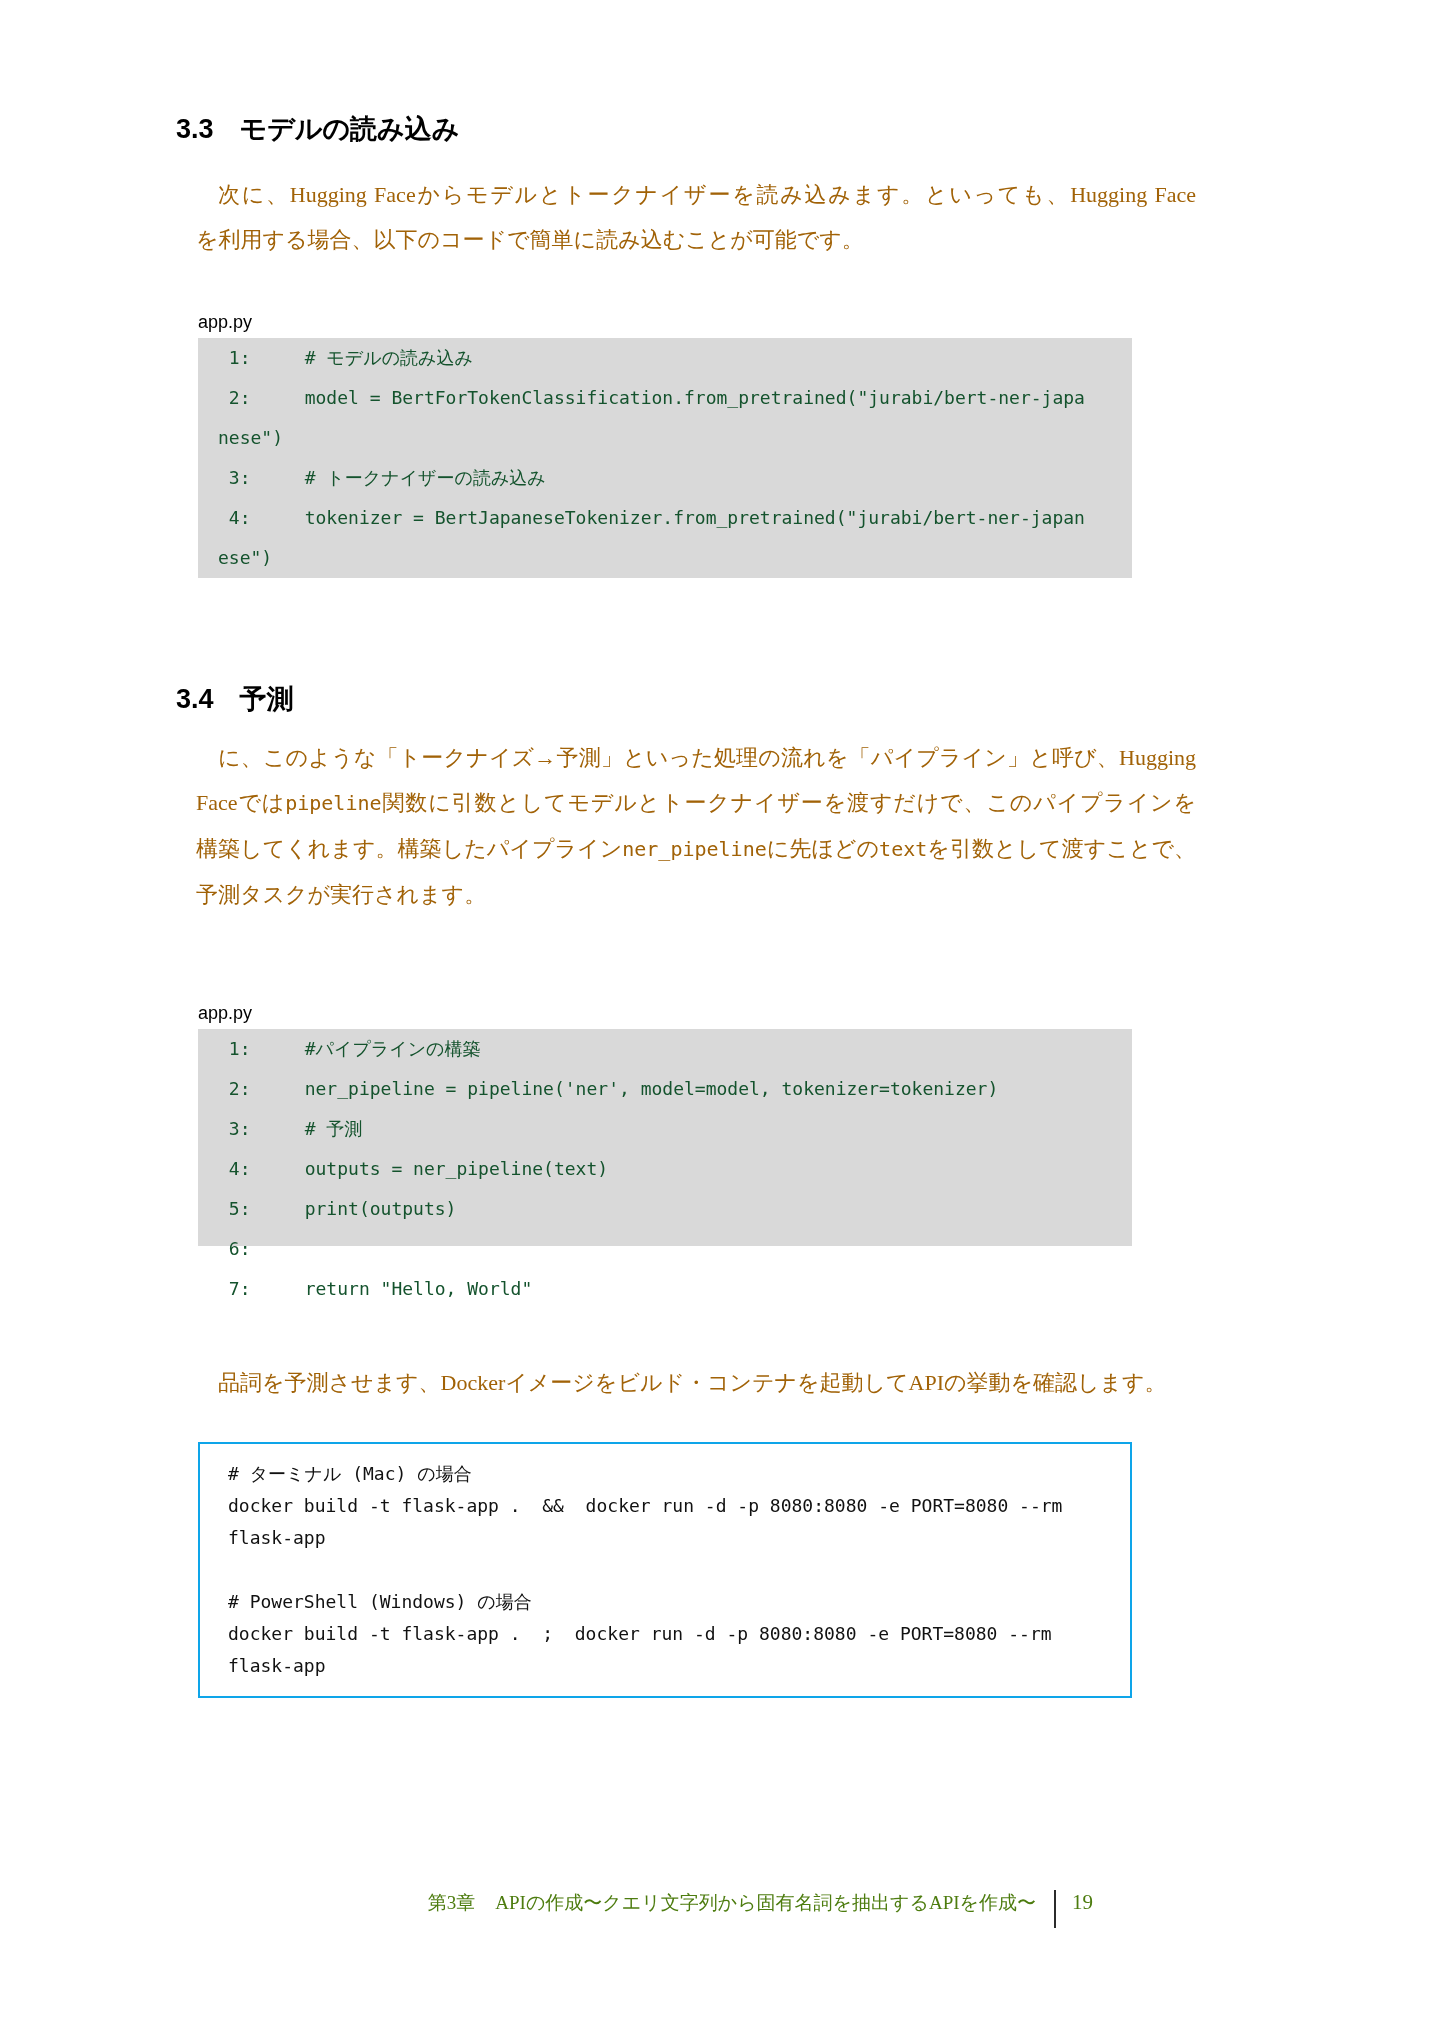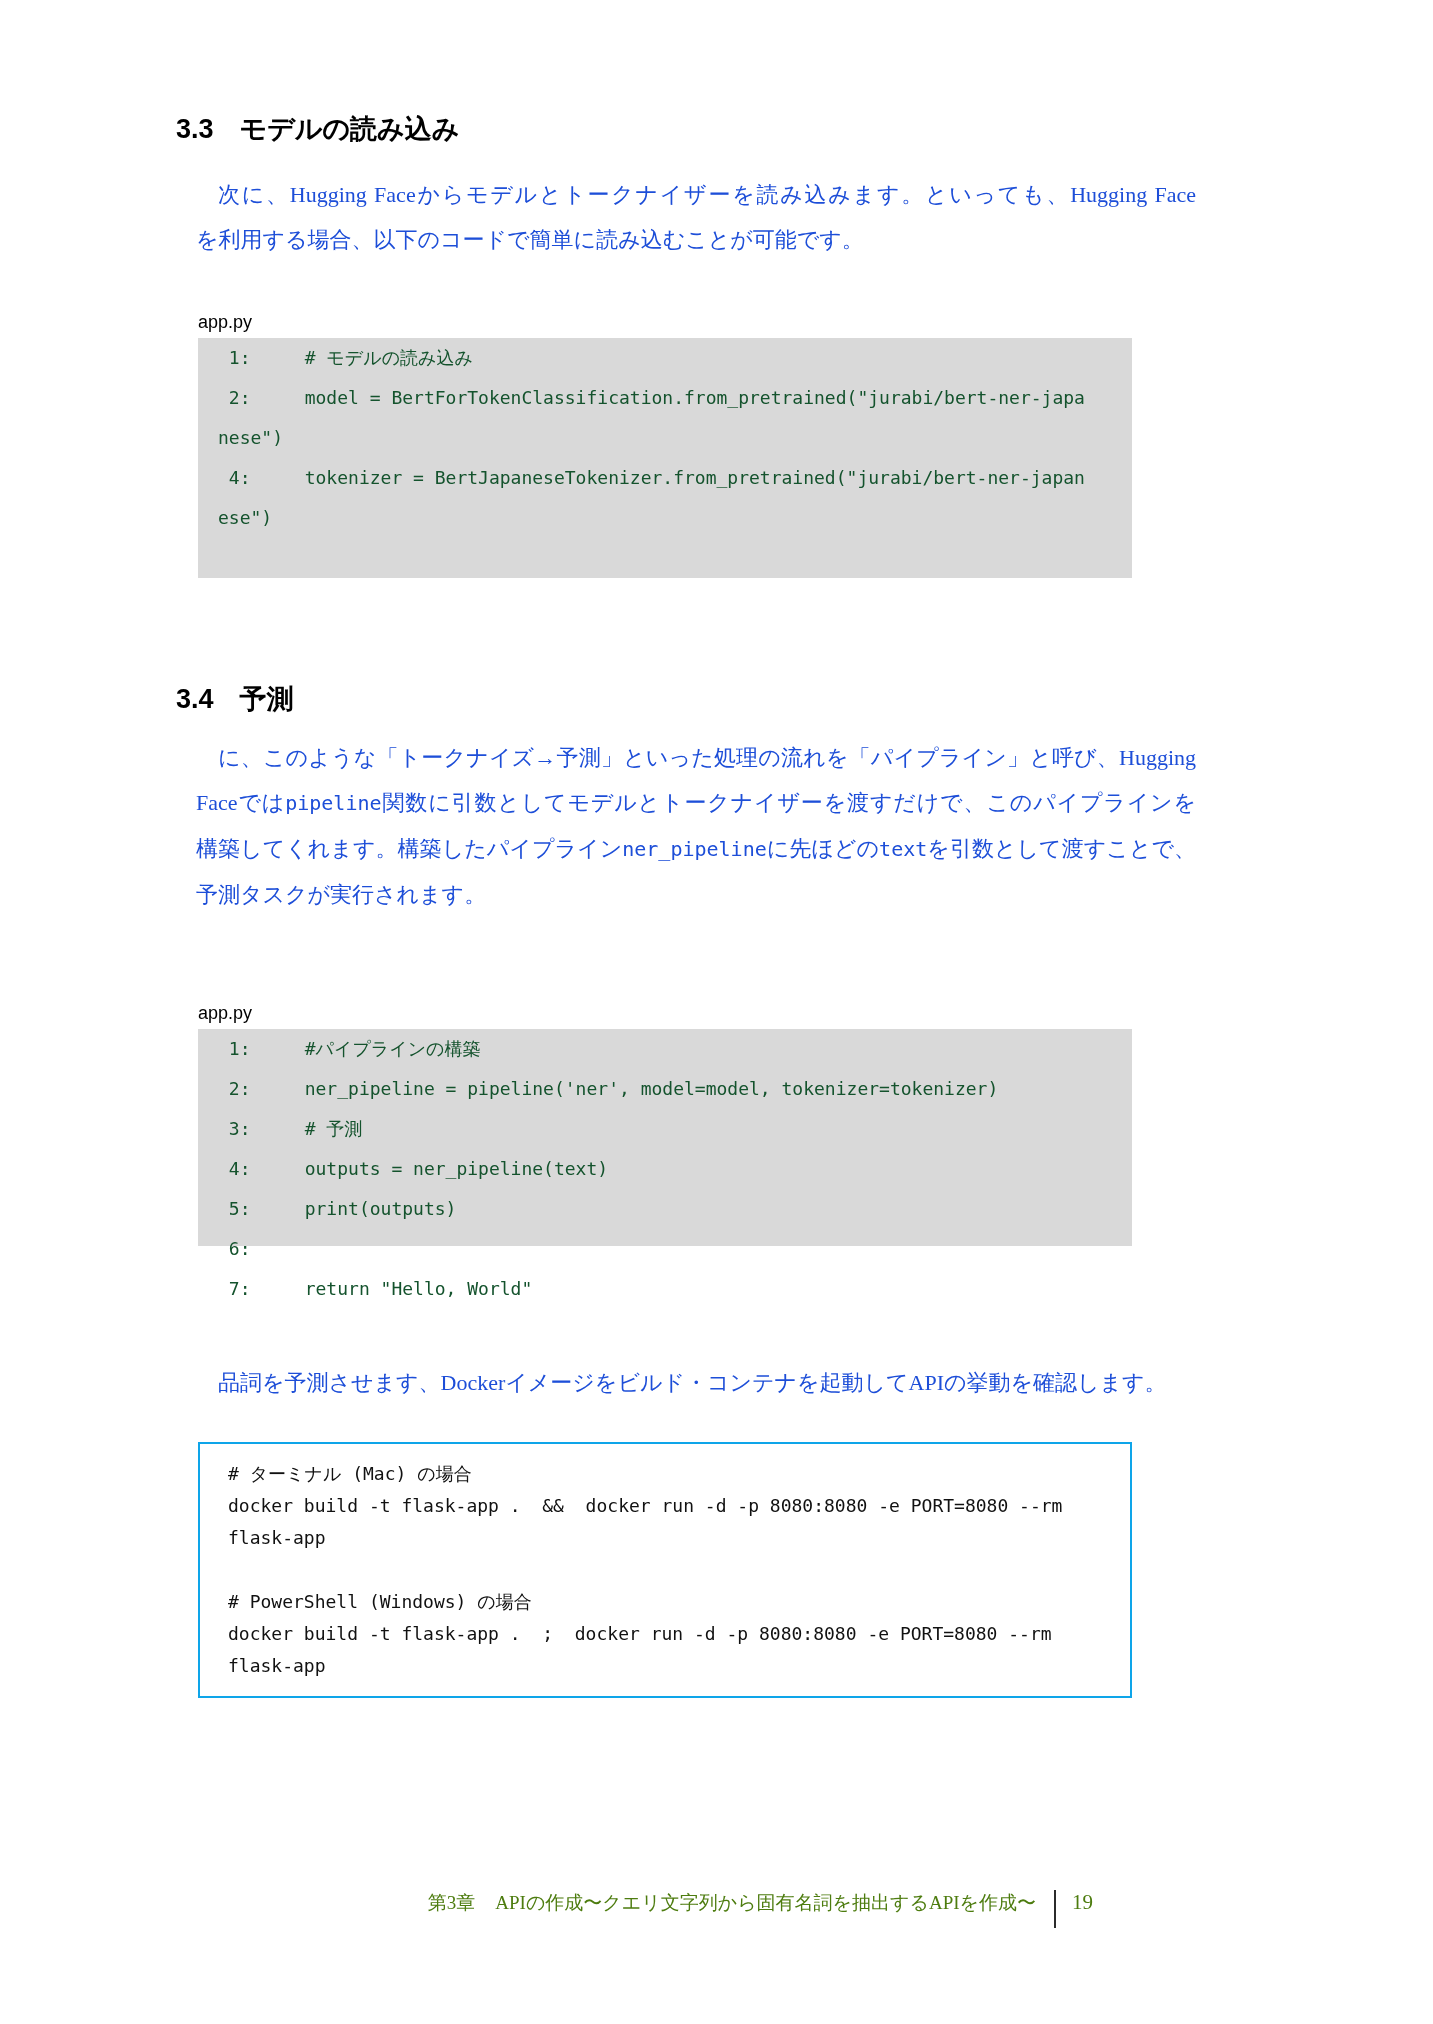--- a/index.html
+++ b/index.html
@@ -24,21 +24,21 @@
   #heading-33 { top:114px; left:176px; }
   #heading-34 { top:684px; left:176px; }
   .section-heading .sec-num { margin-right:26px; }
 
   .para {
     position:absolute;
     left:196px;
     width:1000px;
     font-size:22px;
     line-height:45px;
-    color:#1d4ed8;
+    color:#a16207;
   }
   #para-33 { top:172px; }
   #para-34 { top:735px; }
   #para-docker { top:1360px; }
   .para-line { min-height:45px; }
   .para-line.jline { text-align:justify; text-align-last:justify; }
   .para .para-line:first-child { text-indent:22px; }
   .mono-inline {
     font-family:"DejaVu Sans Mono", monospace;
     font-size:20px;
@@ -117,20 +117,21 @@
   <div class="para" id="para-33">
       <div class="para-line jline"><span>次に、Hugging Faceからモデルとトークナイザーを読み込みます。といっても、Hugging Face</span></div>
       <div class="para-line"><span>を利用する場合、以下のコードで簡単に読み込むことが可能です。</span></div>
     </div>
 
   <div class="code-label" id="code-label-1">app.py</div>
   <div class="code-block" id="code-block-1">
       <div class="code-line"> 1:     # モデルの読み込み</div>
       <div class="code-line"> 2:     model = BertForTokenClassification.from_pretrained("jurabi/bert-ner-japa</div>
       <div class="code-line">nese")</div>
+      <div class="code-line"> 3:     # トークナイザーの読み込み</div>
       <div class="code-line"> 4:     tokenizer = BertJapaneseTokenizer.from_pretrained("jurabi/bert-ner-japan</div>
       <div class="code-line">ese")</div>
     </div>
 
   <h2 class="section-heading" id="heading-34"><span class="sec-num">3.4</span><span>予測</span></h2>
 
   <div class="para" id="para-34">
       <div class="para-line jline"><span>に、このような「トークナイズ→予測」といった処理の流れを「パイプライン」と呼び、Hugging</span></div>
       <div class="para-line jline"><span>Faceでは</span><span class="mono-inline">pipeline</span><span>関数に引数としてモデルとトークナイザーを渡すだけで、このパイプラインを</span></div>
       <div class="para-line jline"><span>構築してくれます。構築したパイプライン</span><span class="mono-inline">ner_pipeline</span><span>に先ほどの</span><span class="mono-inline">text</span><span>を引数として渡すことで、</span></div>

